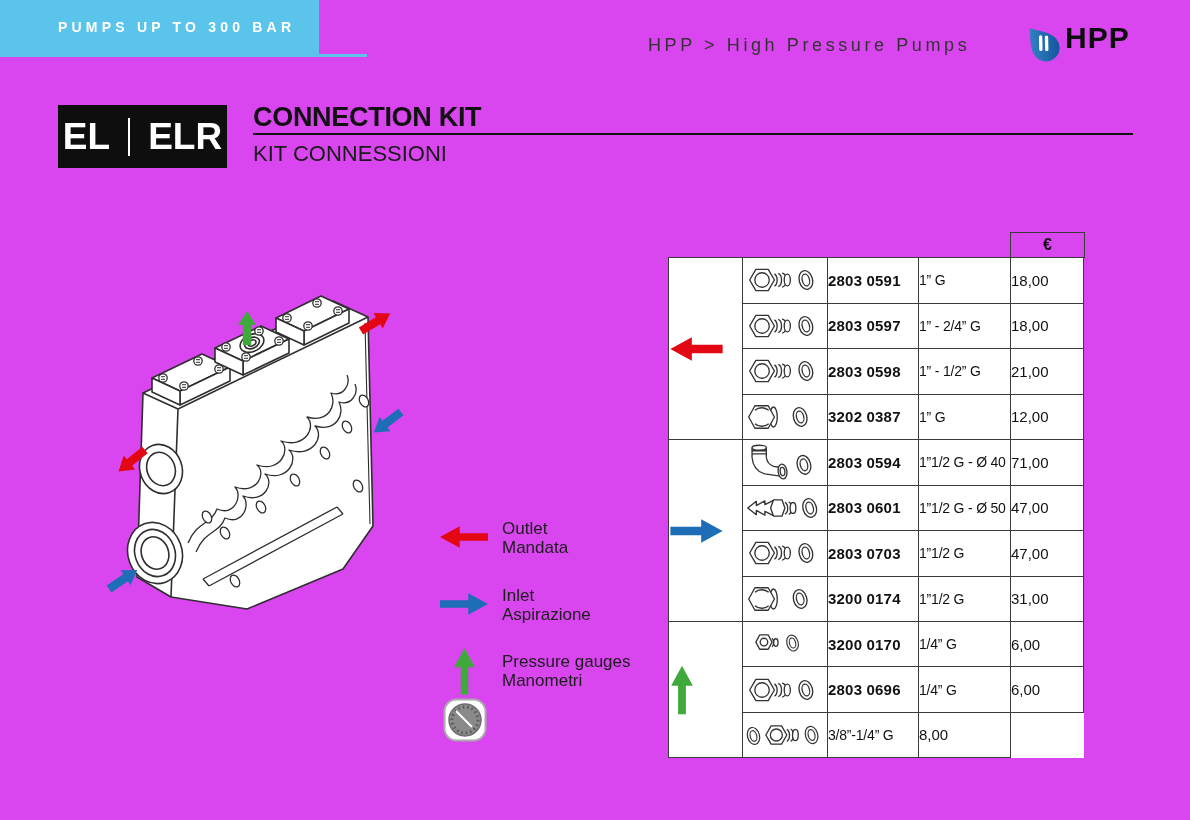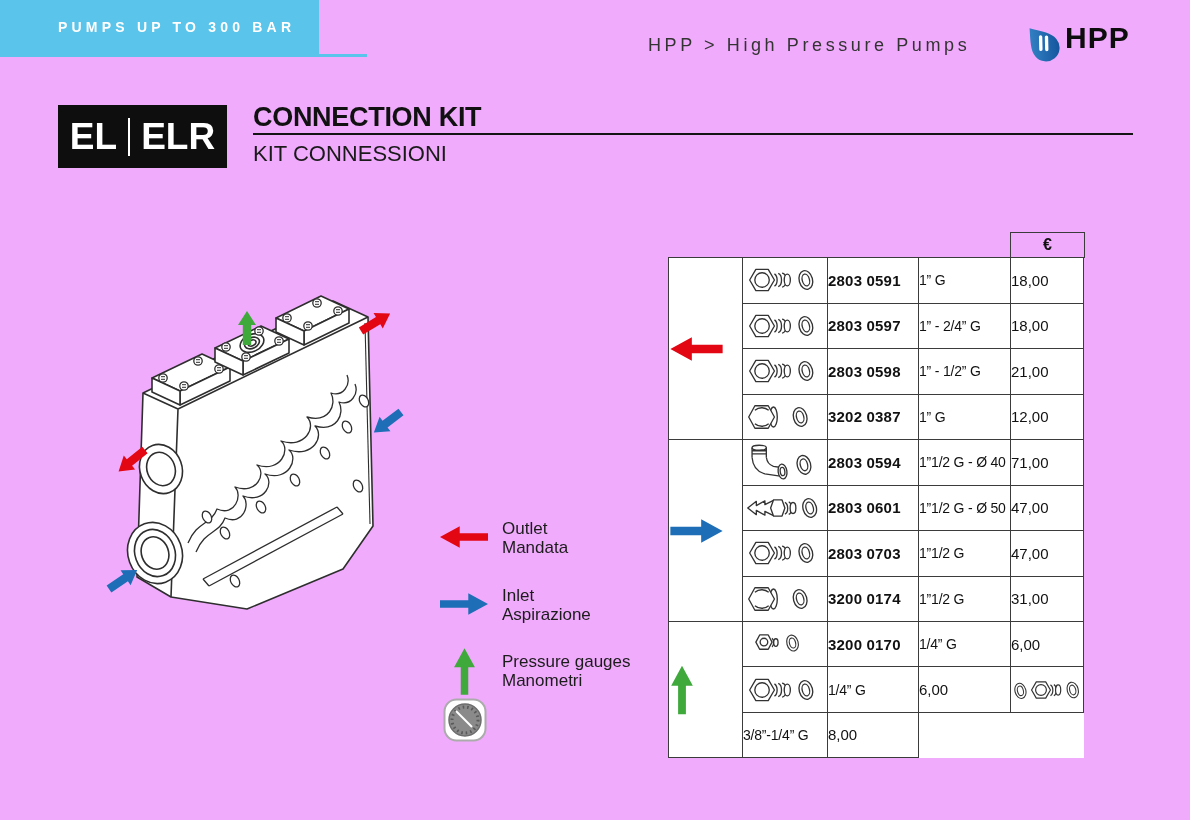--- a/index.html
+++ b/index.html
@@ -1,28 +1,28 @@
 <!DOCTYPE html>
 <html><head>
 <meta charset="utf-8">
 <style>
   html,body{margin:0;padding:0;}
-  .page{position:relative;width:1190px;height:820px;background:#f0abfc;overflow:hidden;
+  .page{position:relative;width:1190px;height:820px;background:#d946ef;overflow:hidden;
         font-family:"Liberation Sans","DejaVu Sans",sans-serif;color:#111;}
   
   .badge{position:absolute;left:0;top:0;width:319px;height:54px;display:flex;align-items:center;}
   .badge span{margin-left:58px;color:#fff;font-weight:bold;font-size:14px;letter-spacing:4.2px;}
   .badge-underline{position:absolute;left:0;top:54px;width:367px;height:3px;}
   .breadcrumb{position:absolute;left:648px;top:35px;width:330px;font-size:18px;
               letter-spacing:3.6px;color:#333;white-space:nowrap;}
   .logo{position:absolute;left:1020px;top:21px;display:flex;align-items:flex-start;}
   .logo-word{font-size:30px;font-weight:bold;letter-spacing:1px;color:#0d0d0d;margin-left:2px;}
   
   .modelbox{position:absolute;left:58px;top:105px;width:169px;height:63px;background:#0e0e0e;
-            display:flex;align-items:center;justify-content:center;gap:11px;}
+            display:flex;align-items:center;justify-content:center;gap:18px;}
   .modelbox .m{color:#fff;font-weight:bold;font-size:37px;letter-spacing:0;}
   .modelbox .div{width:2px;height:38px;background:#fff;}
   .page-title{position:absolute;left:253px;top:102px;font-size:27px;font-weight:bold;letter-spacing:-0.3px;}
   .title-rule{position:absolute;left:253px;top:133px;width:880px;height:2px;background:#141414;}
   .page-subtitle{position:absolute;left:253px;top:141px;font-size:22px;color:#1a1a1a;}
   
   .pump{position:absolute;left:85px;top:281px;width:340px;height:340px;}
   .legend-arrow{position:absolute;}
   .legend-text{position:absolute;left:502px;font-size:17px;line-height:19px;color:#1c1c1c;}
   .gauge{position:absolute;left:443px;top:698px;}
@@ -401,20 +401,23 @@
       </div>
       <div class="kcell ">
         <span class="price">6,00</span>
       </div>
       <div class="kcell ">
         <svg class="fit" viewBox="0 0 84 42">
           <use href="#sym-nipple"></use>
         </svg>
       </div>
       <div class="kcell ">
+        <span class="part">2803 0696</span>
+      </div>
+      <div class="kcell ">
         <span class="size">1/4” G</span>
       </div>
       <div class="kcell ">
         <span class="price">6,00</span>
       </div>
       <div class="kcell ">
         <svg class="fit" viewBox="0 0 84 42">
           <use href="#sym-nipple2"></use>
         </svg>
       </div>

